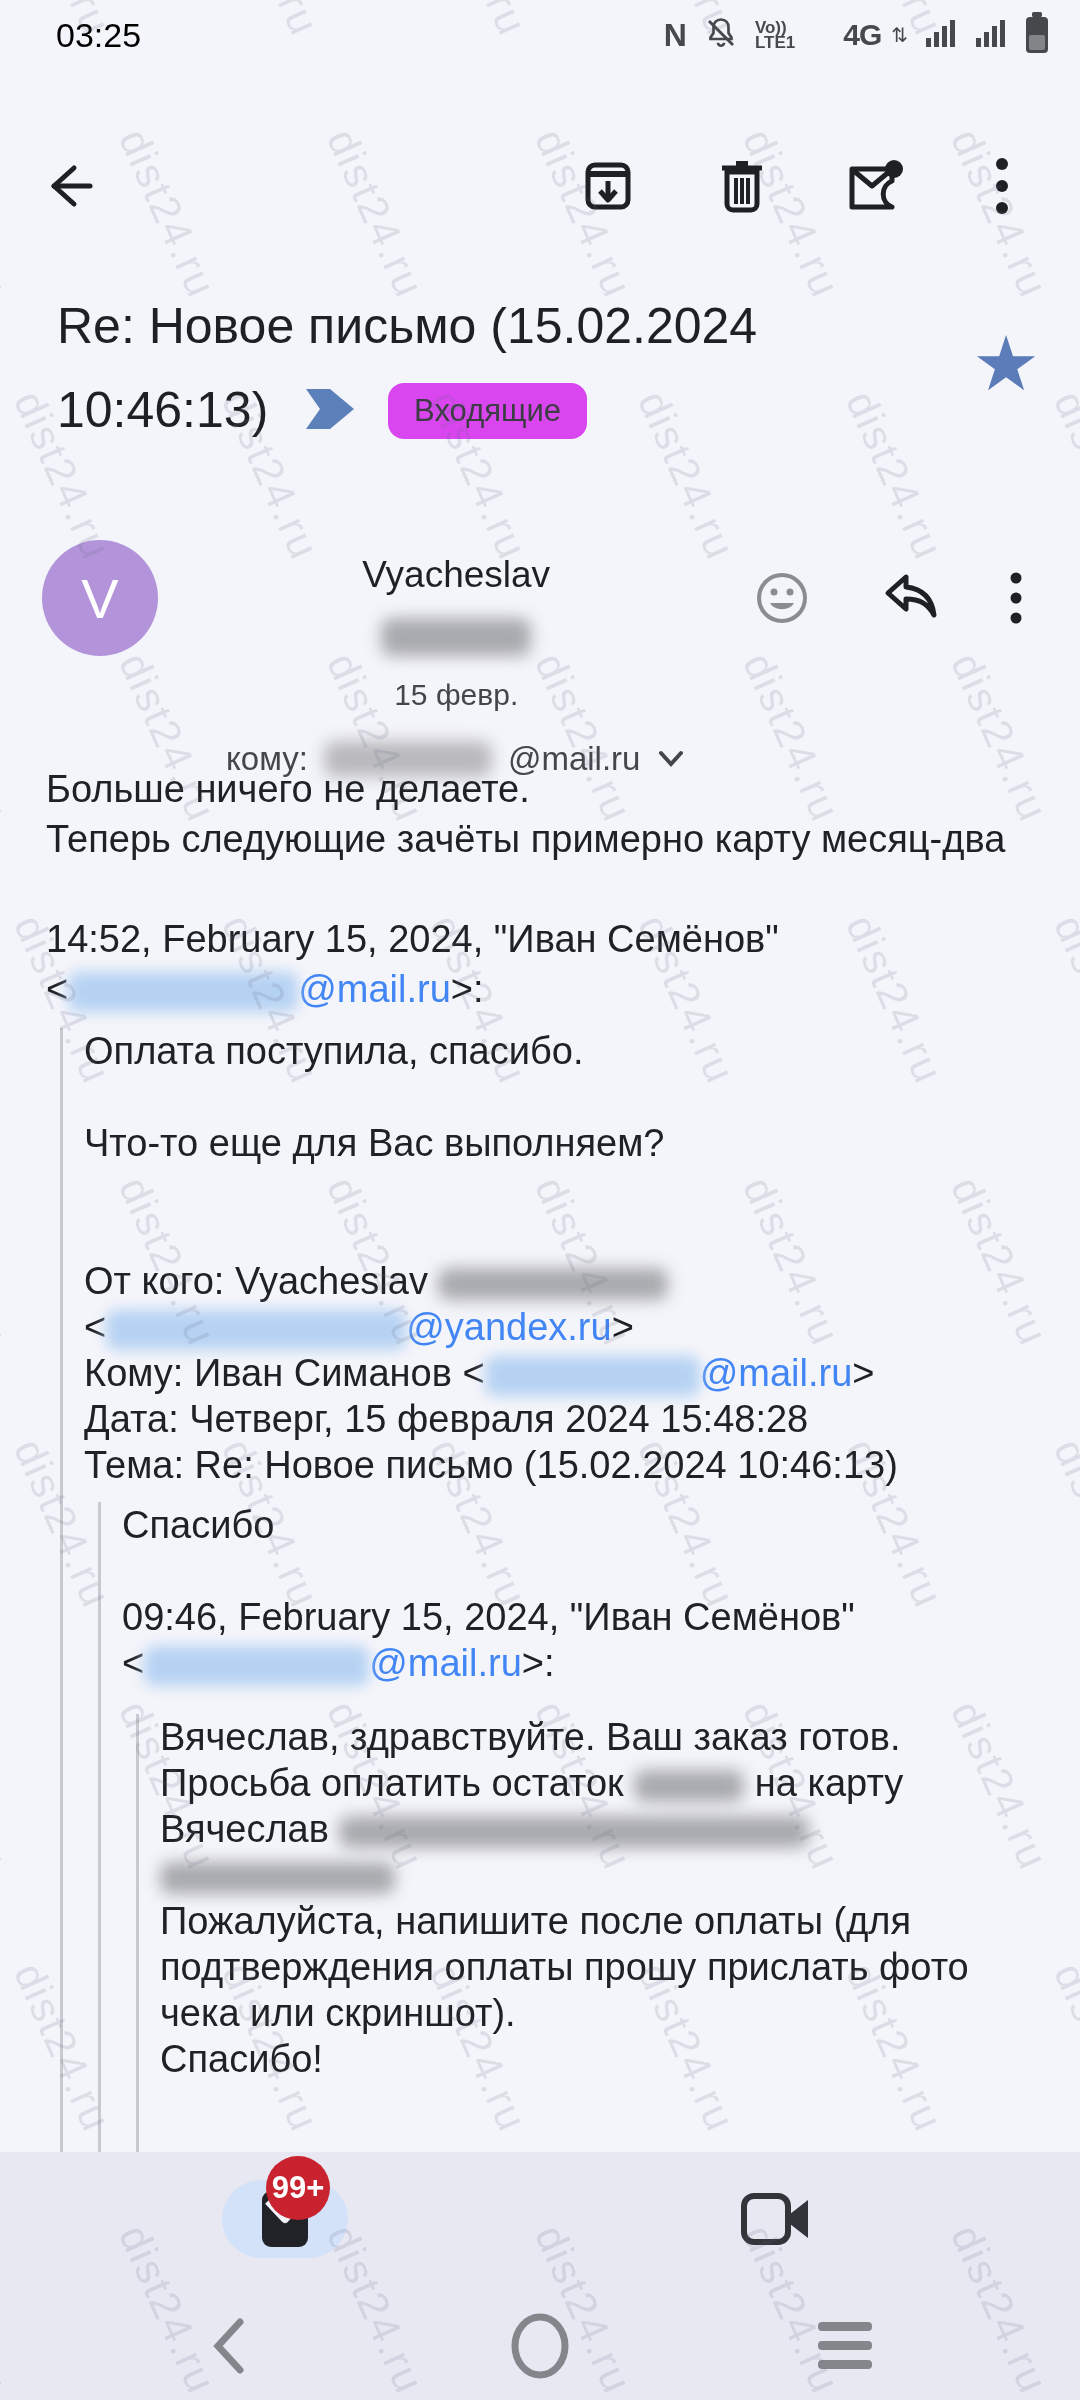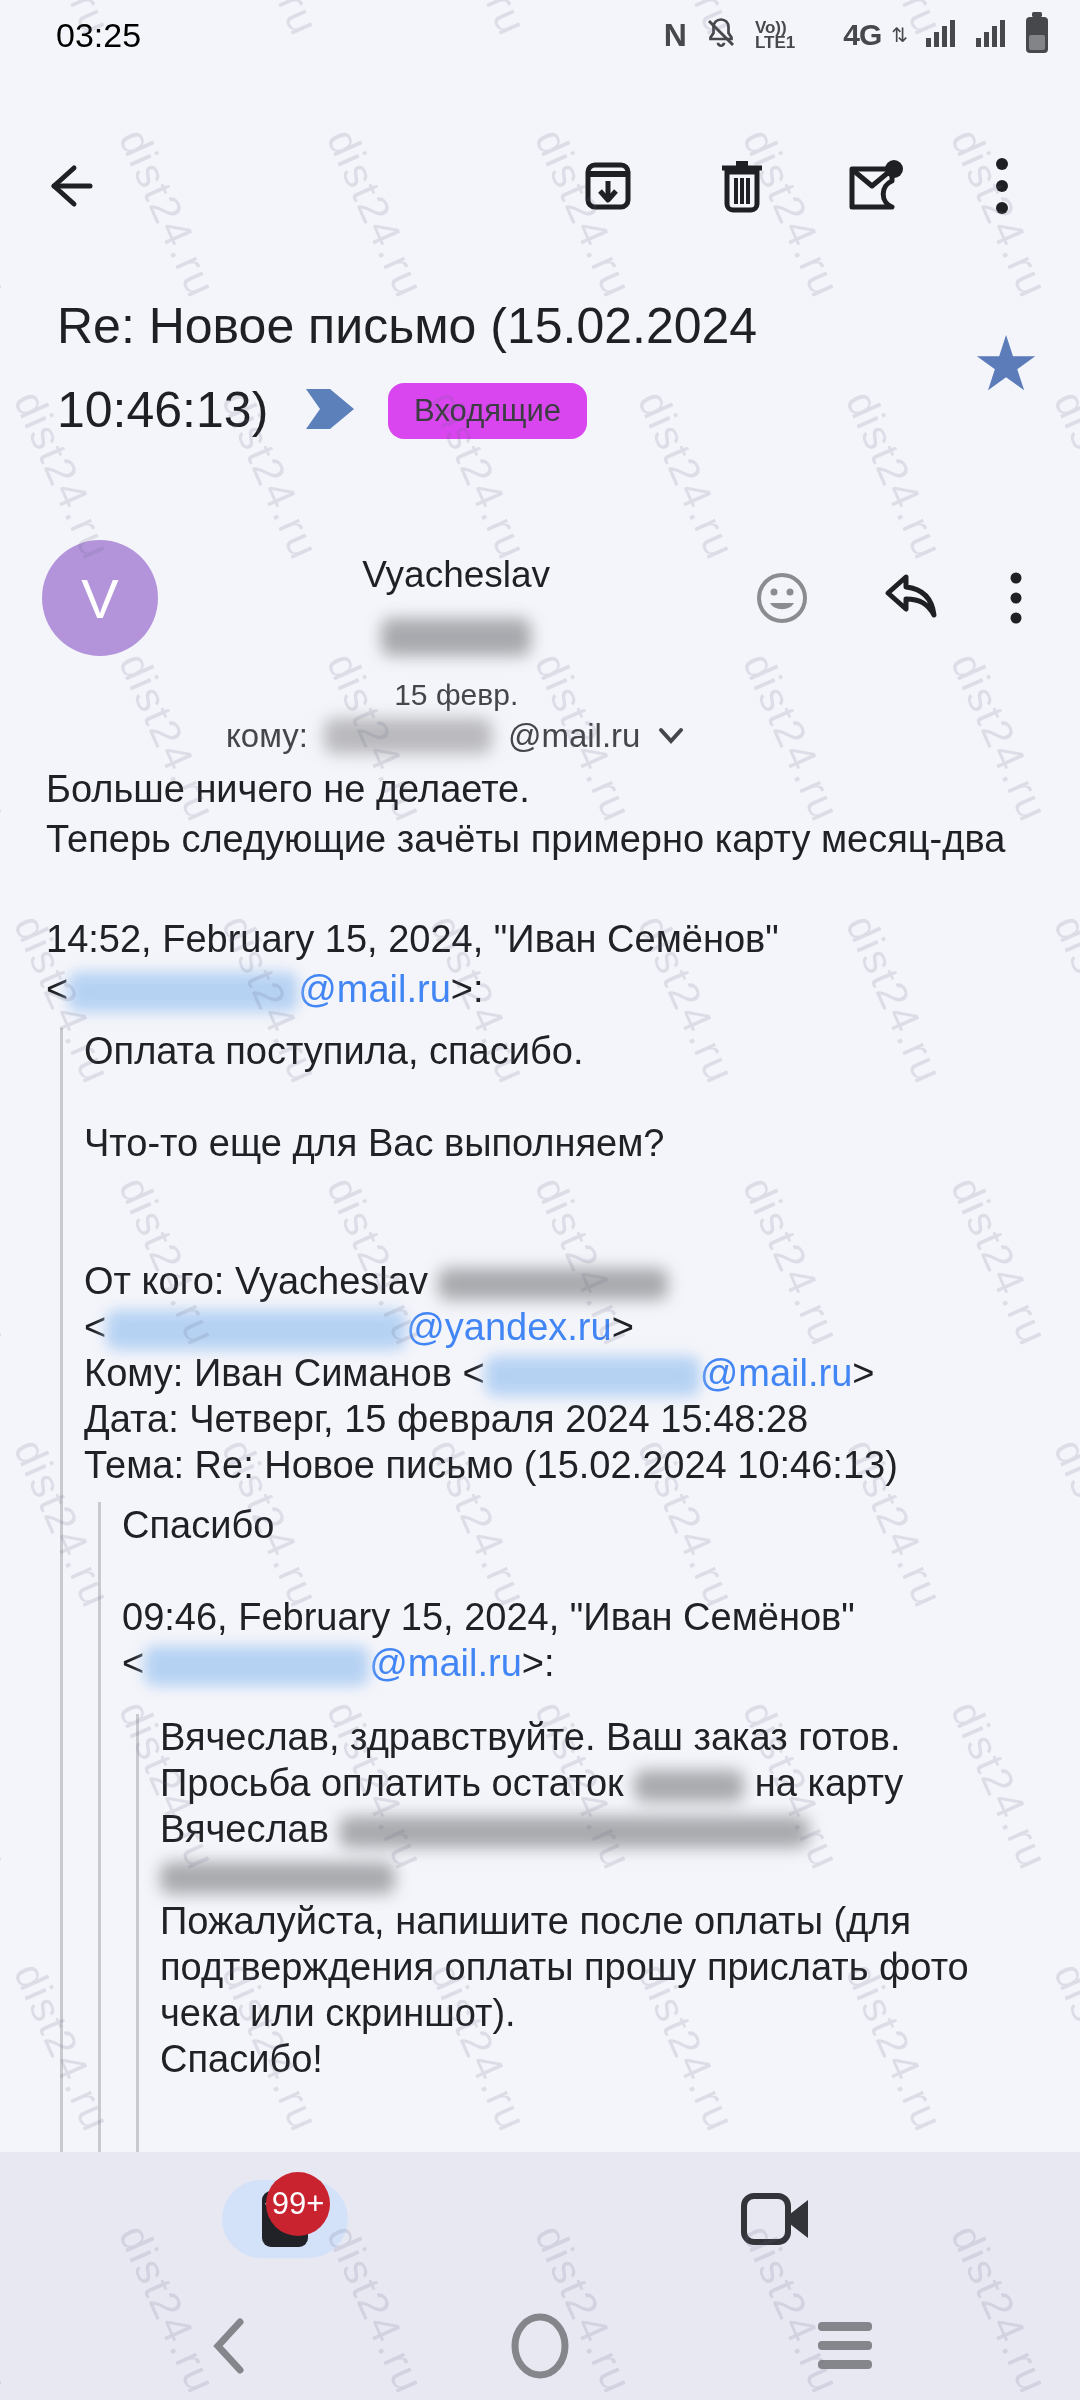--- a/index.html
+++ b/index.html
@@ -24,35 +24,35 @@
   .label-arrow{display:inline-block;vertical-align:-6px;margin:0 18px 0 22px;}
   .label-chip{display:inline-block;vertical-align:6px;background:#d946ef;border-radius:16px;padding:2px 26px;font-size:31px;line-height:52px;color:#3b3d42;}
   .star{position:absolute;top:326px;left:972px;font-size:76px;line-height:76px;}
   
   .sender{position:absolute;top:540px;left:0;right:0;height:140px;}
   .avatar{position:absolute;left:42px;top:0;width:116px;height:116px;border-radius:50%;display:flex;align-items:center;justify-content:center;color:#fff;font-size:56px;}
   .sender-main{position:absolute;left:226px;top:14px;}
   .name-row{display:flex;align-items:center;gap:22px;flex-direction:column;}
   .sender-name{font-size:37px;font-weight:500;color:#1f2023;}
   .sender-date{font-size:30px;color:#45464a;}
-  .to-row{margin-top:5px;font-size:33px;color:#45464a;display:flex;align-items:center;gap:16px;}
+  .to-row{margin-top:28px;font-size:33px;color:#45464a;display:flex;align-items:center;gap:16px;}
   .hdr-btn{position:absolute;top:28px;width:60px;height:60px;display:flex;align-items:center;justify-content:center;}
   
   .email-body{position:absolute;top:764px;left:46px;right:26px;font-size:38px;line-height:50px;color:#202124;}
   .gap{height:50px;}
   .q{margin:14px 0 0 14px;border-left:3px solid #c9cacf;padding-left:21px;line-height:46px;}
   .q .gap{height:46px;}
   .q3pad{padding-bottom:80px;margin-top:28px;}
   .link{color:#4285f4;text-decoration:none;}
   .blur-g{display:inline-block;vertical-align:middle;height:32px;border-radius:10px;background:#96979b;filter:blur(8px);opacity:.8;}
   .blur-b{display:inline-block;vertical-align:middle;height:40px;border-radius:10px;background:#b3d1f3;filter:blur(7px);opacity:.95;}
   
   .bottombar{position:absolute;top:2152px;left:0;right:0;bottom:0;background:#e7e8f2;z-index:5;}
   .mail-tab{position:absolute;left:222px;top:28px;width:126px;height:78px;border-radius:40px;background:#d4e2f9;display:flex;align-items:center;justify-content:center;}
-  .badge{position:absolute;left:266px;top:20px;min-width:64px;height:64px;border-radius:32px;color:#fff;font-size:31px;font-weight:400;display:flex;align-items:center;justify-content:center;z-index:2;}
+  .badge{position:absolute;left:266px;top:4px;min-width:64px;height:64px;border-radius:32px;color:#fff;font-size:31px;font-weight:700;display:flex;align-items:center;justify-content:center;z-index:2;}
   .meet-tab{position:absolute;left:736px;top:36px;width:80px;height:62px;display:flex;align-items:center;justify-content:center;}
   .navrow{position:absolute;left:0;right:0;top:158px;height:90px;}
   .nav-back{position:absolute;left:208px;top:6px;}
   .nav-home{position:absolute;left:506px;top:2px;}
   .nav-menu{position:absolute;left:818px;top:12px;display:flex;flex-direction:column;gap:10px;}
   .nav-menu span{display:block;width:54px;height:9px;border-radius:4px;background:#85868c;}
   
   .wm-layer{position:absolute;inset:0;z-index:9;pointer-events:none;overflow:hidden;}
   .wm{position:absolute;font-size:42px;letter-spacing:2px;color:rgba(100,102,128,0.16);transform:rotate(66deg);transform-origin:left top;white-space:nowrap;}
 </style>

